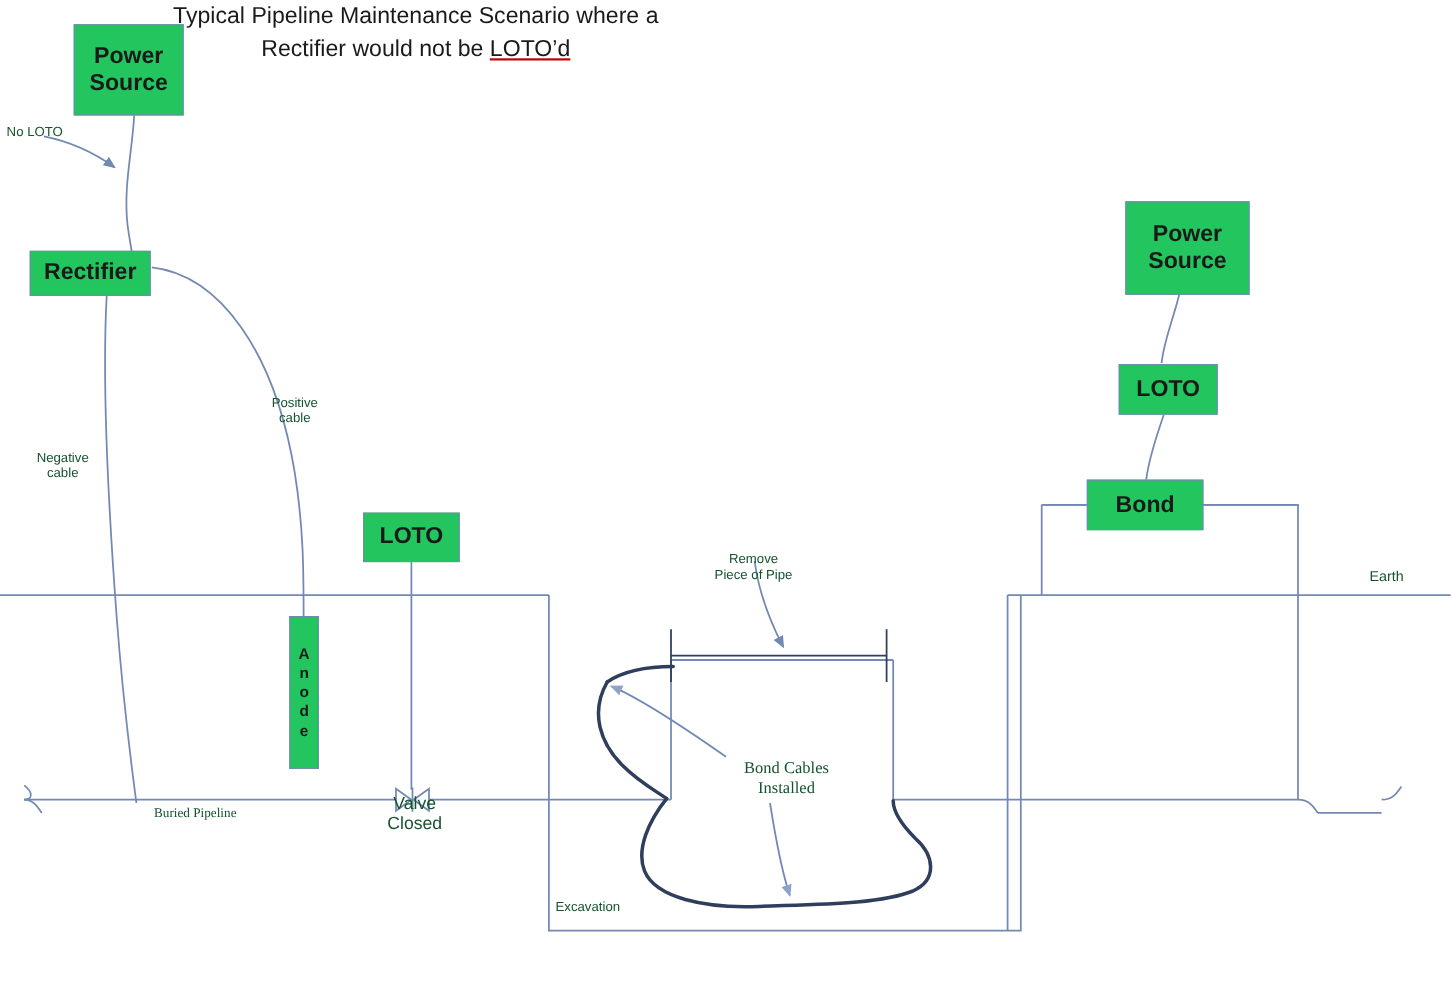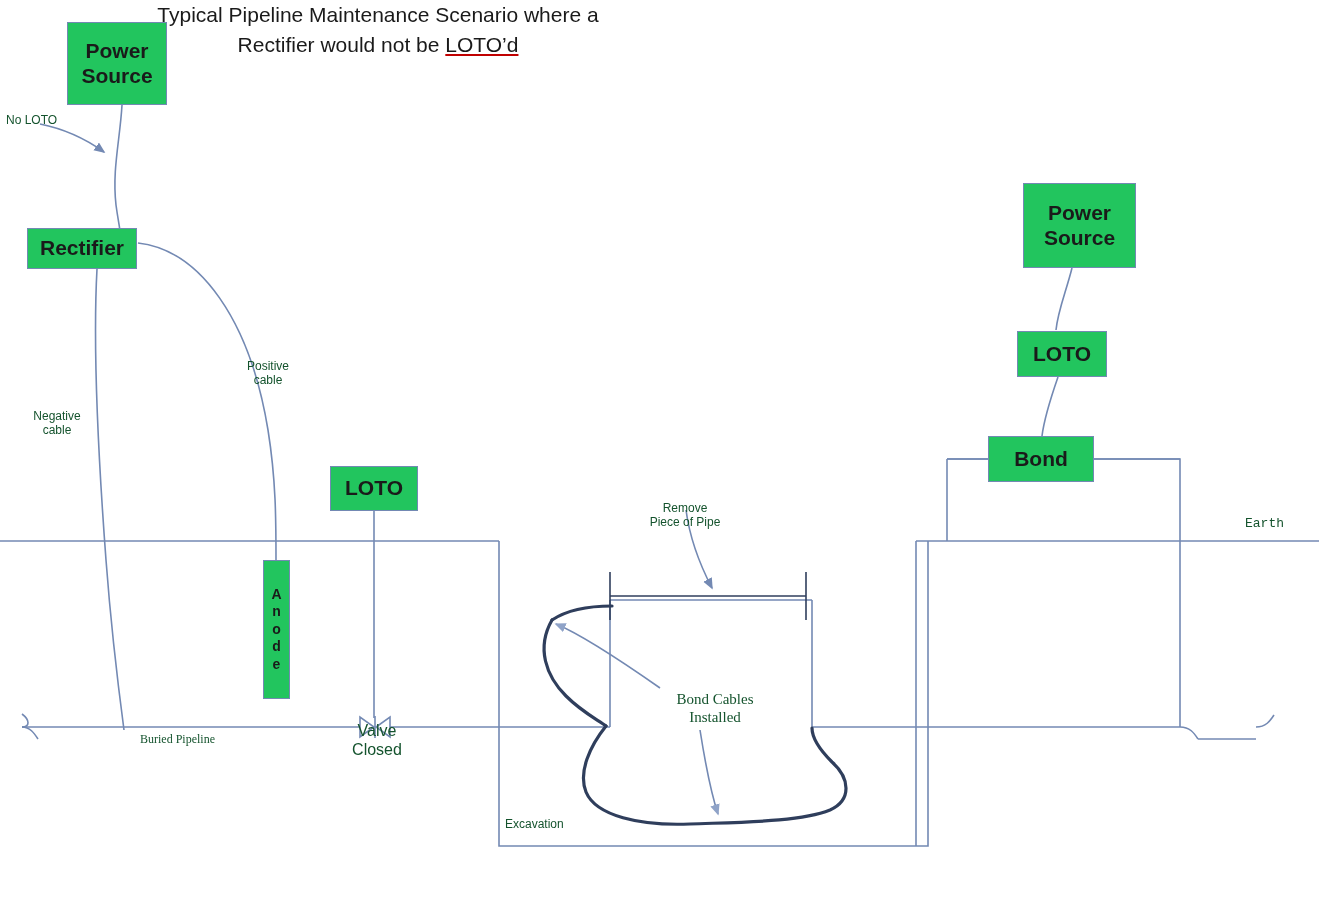--- a/index.html
+++ b/index.html
@@ -91,21 +91,21 @@
   }
 
   #lbl-no-loto   { left: 6px;   top: 113px; width: 70px;  font-size: 12px; text-align: left; }
   #lbl-negative  { left: 22px;  top: 409px; width: 70px;  font-size: 12px; }
   #lbl-positive  { left: 233px; top: 359px; width: 70px;  font-size: 12px; }
   #lbl-buried    { left: 140px; top: 732px; width: 110px; font-size: 12px; text-align: left; font-family: Liberation Serif, serif; }
   #lbl-valve     { left: 332px; top: 721px; width: 90px;  font-size: 16px; }
   #lbl-remove    { left: 630px; top: 470px; width: 110px; font-size: 12px; margin-top: 31px; }
   #lbl-bond      { left: 650px; top: 690px; width: 130px; font-size: 15px; font-family: Liberation Serif, serif; }
   #lbl-excav     { left: 505px; top: 817px; width: 100px; font-size: 12px; text-align: left; }
-  #lbl-earth     { left: 1245px; top: 516px; width: 60px; font-size: 13px; text-align: left; font-family: Liberation Mono, monospace; }
+  #lbl-earth     { left: 1245px; top: 516px; width: 60px; font-size: 13px; text-align: left; }
 </style>
 </head>
 <body>
 
 <div id="stage">
 
   <svg class="layer" viewBox="0 0 1319 902" xmlns="http://www.w3.org/2000/svg">
     <defs>
       <marker id="arrow" markerWidth="8" markerHeight="8" refX="6" refY="3" orient="auto" markerUnits="strokeWidth">
         <path d="M0,0 L7,3 L0,6 z" fill="#7389b3"></path>

